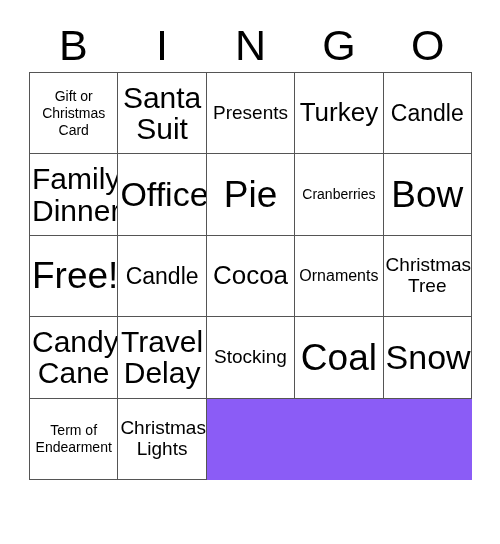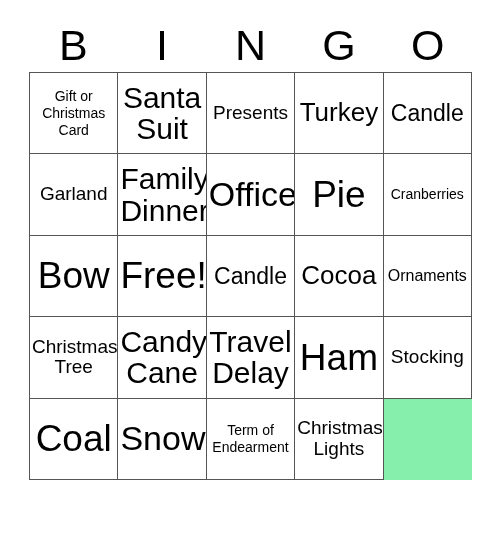--- a/index.html
+++ b/index.html
@@ -52,21 +52,21 @@
     left: 29px;
     top: 72px;
     width: 443px;
     height: 408px;
     box-sizing: border-box;
     border-top: 1px solid #555555;
     border-left: 1px solid #555555;
     display: grid;
     grid-template-columns: repeat(5, 1fr);
     grid-template-rows: repeat(5, 1fr);
-    background: #86efac;
+    background: #8b5cf6;
   }
 
   .cell {
     box-sizing: border-box;
     border-right: 1px solid #555555;
     border-bottom: 1px solid #555555;
     display: flex;
     align-items: center;
     justify-content: center;
     text-align: center;
@@ -121,23 +121,20 @@
       <span class="cell-text fs-m">Presents</span>
     </div>
     <div class="cell">
       <span class="cell-text fs-xl">Turkey</span>
     </div>
     <div class="cell">
       <span class="cell-text fs-l">Candle</span>
     </div>
 
     <div class="cell">
-      <span class="cell-text fs-m">Garland</span>
-    </div>
-    <div class="cell">
       <span class="cell-text fs-xxl">Family
 Dinner</span>
     </div>
     <div class="cell">
       <span class="cell-text fs-3xl">Office</span>
     </div>
     <div class="cell">
       <span class="cell-text fs-4xl">Pie</span>
     </div>
 
@@ -165,23 +162,20 @@
 Tree</span>
     </div>
     <div class="cell">
       <span class="cell-text fs-xxl">Candy
 Cane</span>
     </div>
     <div class="cell">
       <span class="cell-text fs-xxl">Travel
 Delay</span>
     </div>
-    <div class="cell">
-      <span class="cell-text fs-4xl">Ham</span>
-    </div>
 
     <div class="cell">
       <span class="cell-text fs-m">Stocking</span>
     </div>
     <div class="cell">
       <span class="cell-text fs-4xl">Coal</span>
     </div>
     <div class="cell">
       <span class="cell-text fs-3xl">Snow</span>
     </div>

